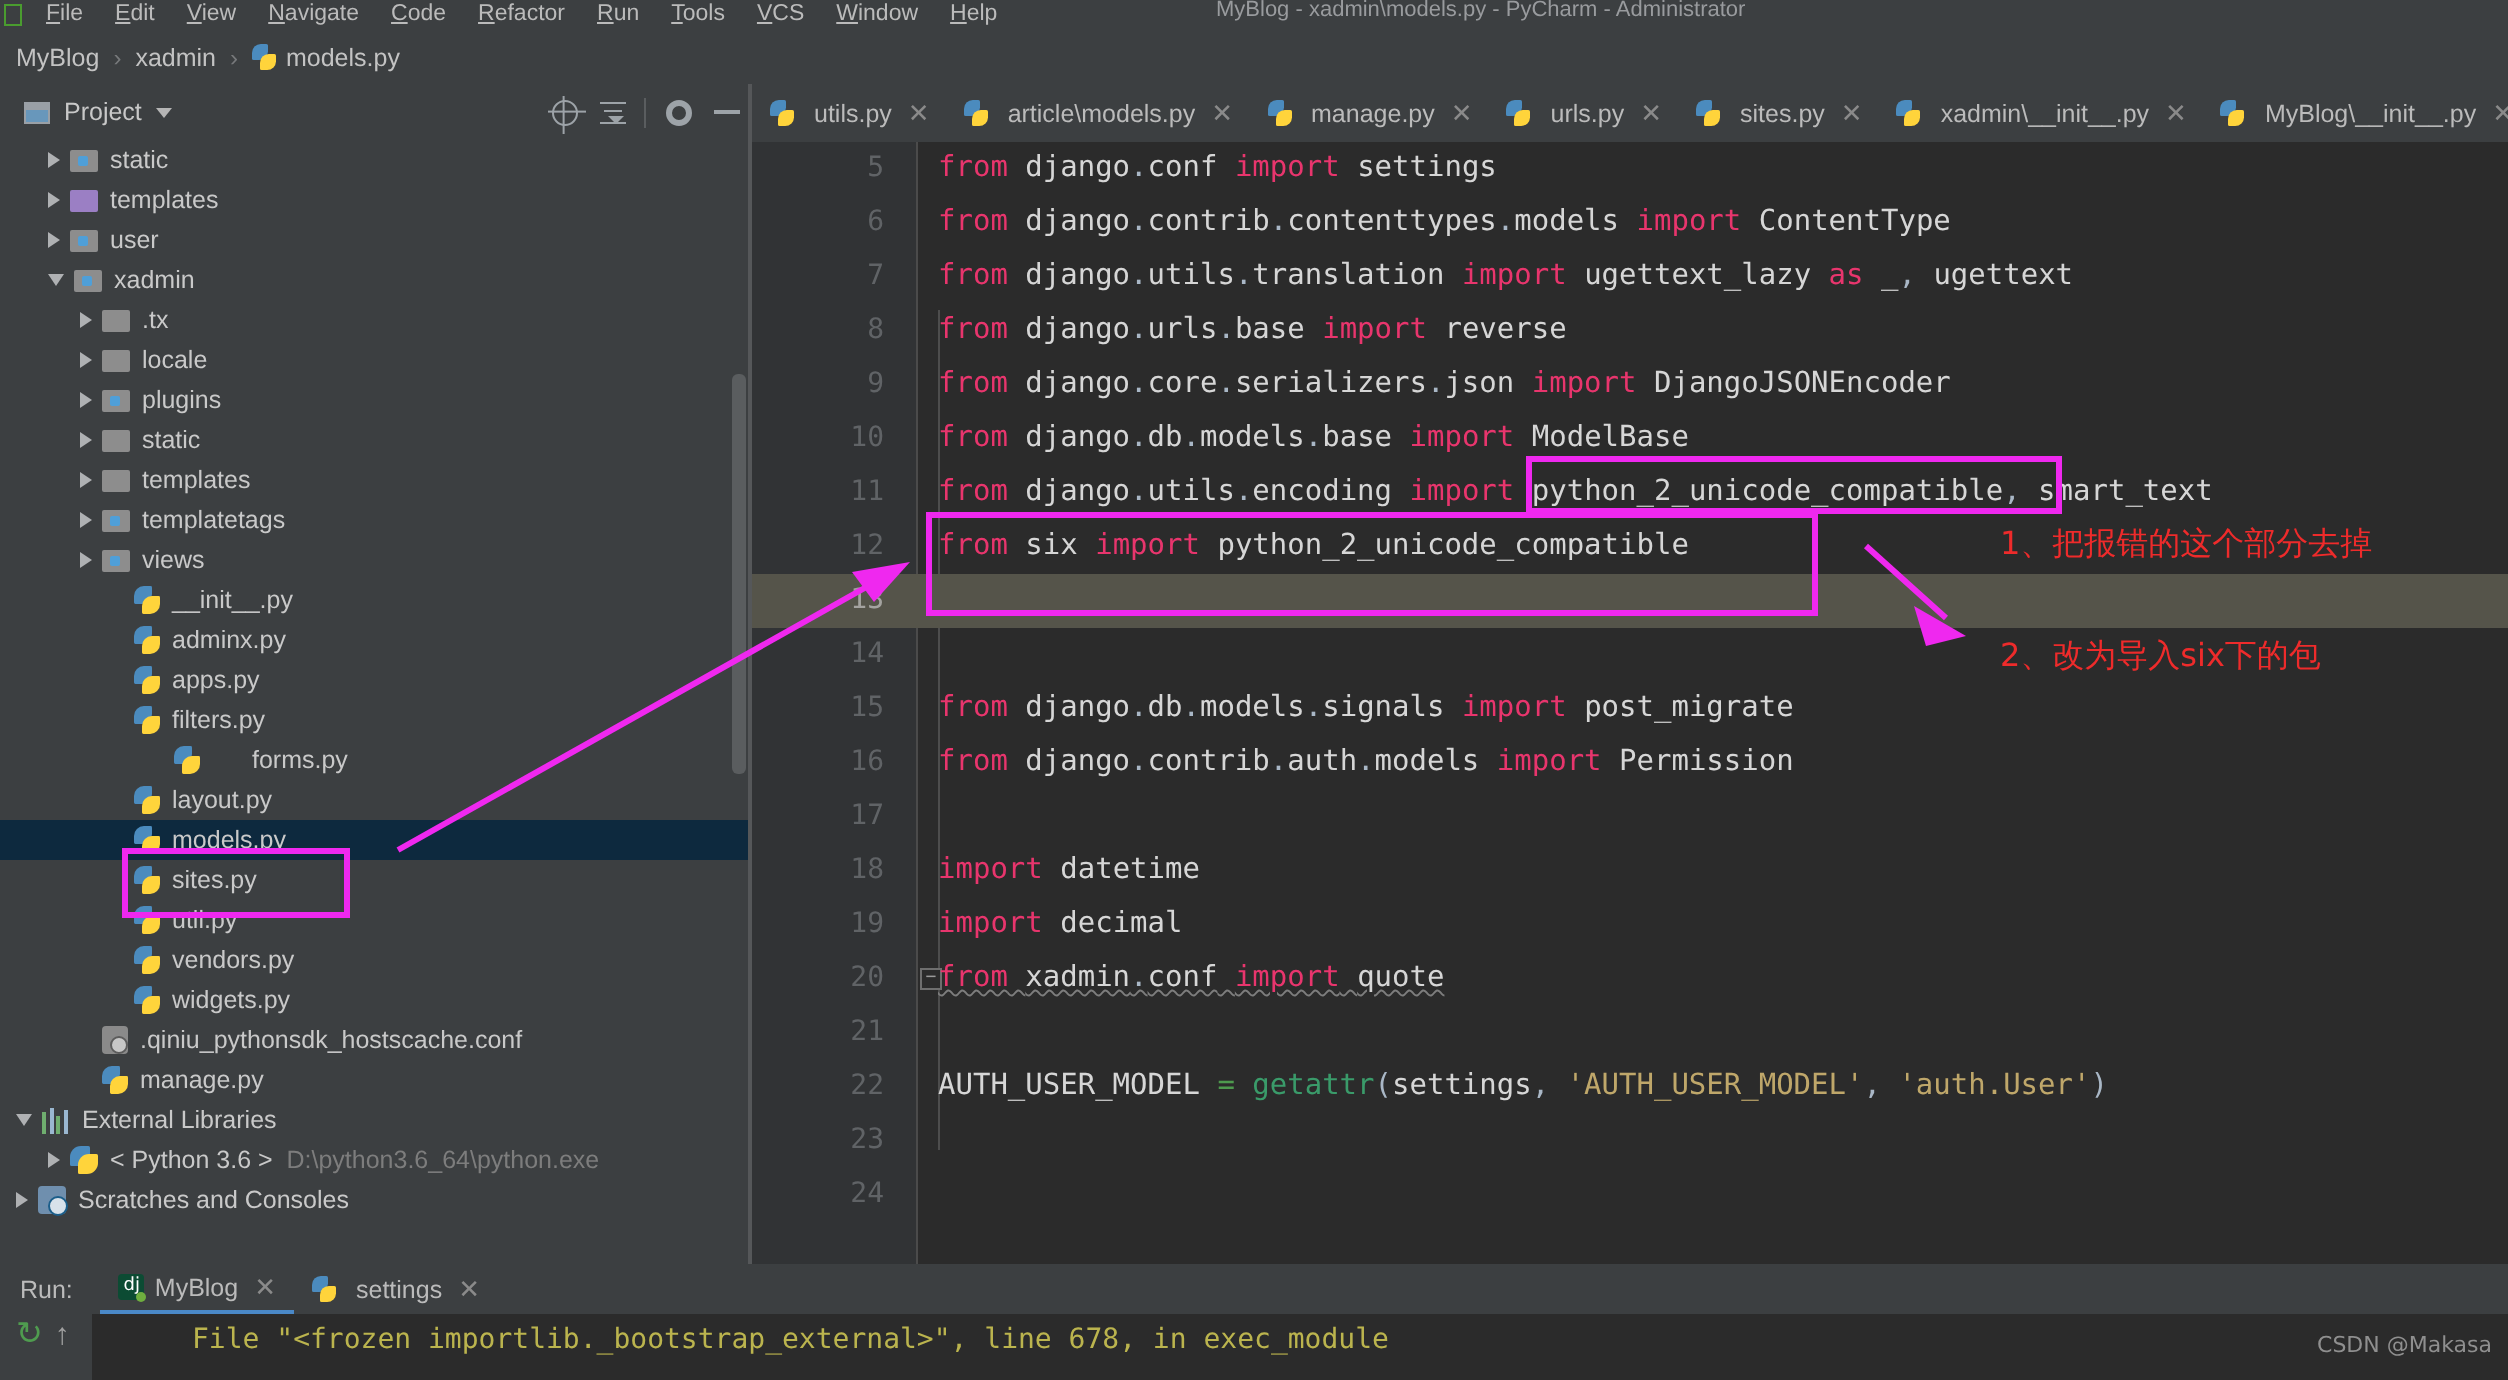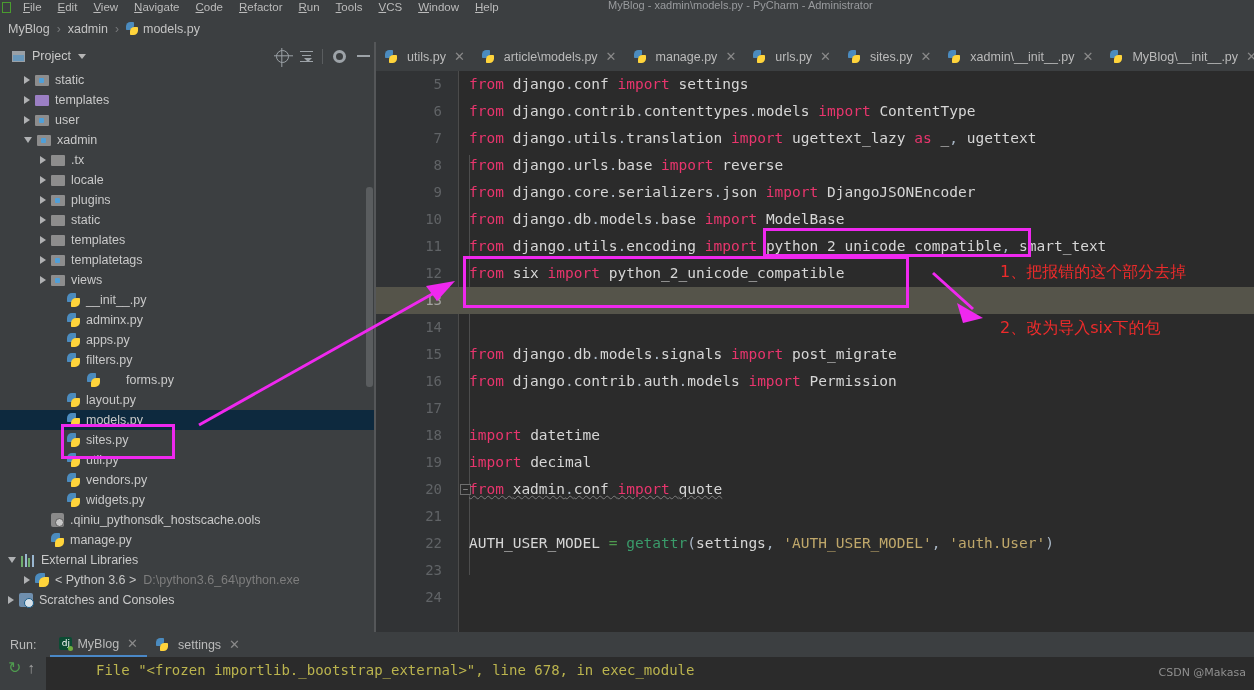--- a/index.html
+++ b/index.html
@@ -473,21 +473,21 @@
           <span>vendors.py</span>
         </div>
         <div class="tree-row" style="padding-left: 56px;">
           <span class="arrow-none"></span>
           <span class="pyfile"></span>
           <span>widgets.py</span>
         </div>
         <div class="tree-row" style="padding-left: 40px;">
           <span class="arrow-none"></span>
           <span class="jsonfile"></span>
-          <span>.qiniu_pythonsdk_hostscache.ools</span>
+          <span>.qiniu_pythonsdk_hostscache.conf</span>
         </div>
         <div class="tree-row" style="padding-left: 40px;">
           <span class="arrow-none"></span>
           <span class="pyfile"></span>
           <span>manage.py</span>
         </div>
         <div class="tree-row" style="padding-left: 8px;">
           <span class="arrow-d"></span>
           <span class="libicon">
             <i></i>

